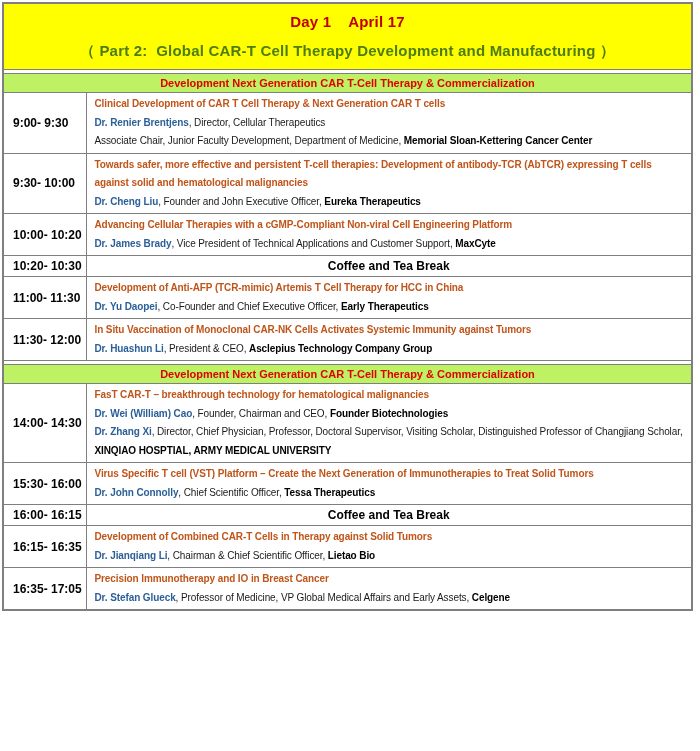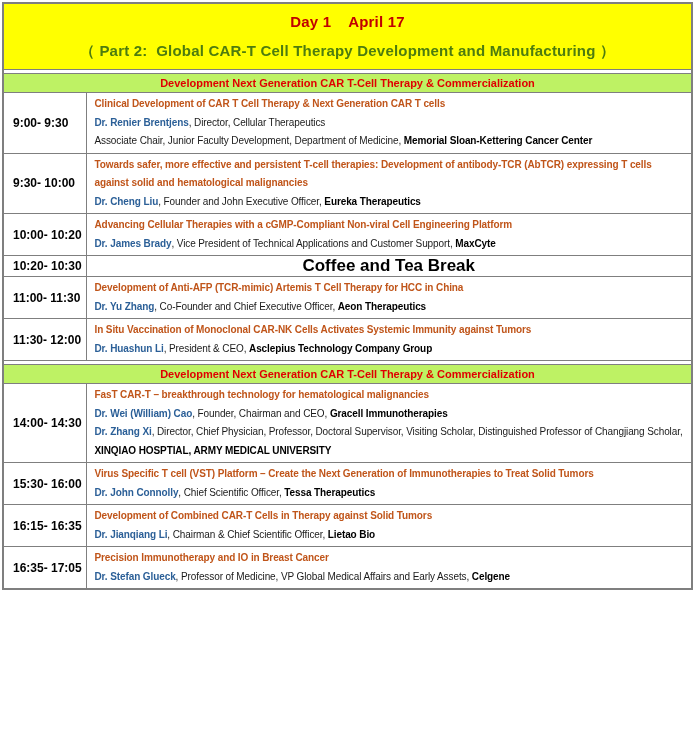--- a/index.html
+++ b/index.html
@@ -53,21 +53,21 @@
     padding:2px 8px;letter-spacing:-0.1px;
   }
   .content-cell p{margin:0;line-height:18.5px;}
   .seg-title{color:#c0551a;font-weight:bold;}
   .seg-name{color:#2b5f97;font-weight:bold;}
   .seg-plain{color:#1a1a1a;}
   .seg-org{color:#000000;font-weight:bold;}
 
   
   td.break-cell{
-    text-align:center;font-weight:bold;font-size:17px;color:#000000;
+    text-align:center;font-weight:bold;font-size:12px;color:#000000;
     padding:2px 8px;line-height:16px;
   }
 </style>
 </head>
 <body>
 
 <table class="schedule">
   <colgroup>
     <col class="time-col">
     <col>
@@ -110,50 +110,54 @@
         </td>
       </tr>
       <tr>
         <td class="time-cell">10:20- 10:30</td>
         <td class="break-cell">Coffee and Tea Break</td>
       </tr>
       <tr>
         <td class="time-cell">11:00- 11:30</td>
         <td class="content-cell">
           <p><span class="seg-title">Development of Anti-AFP (TCR-mimic) Artemis T Cell Therapy for HCC in China</span></p>
-          <p><span class="seg-name">Dr. Yu Zhang</span><span class="seg-plain">, Co-Founder and Chief Executive Officer, </span><span class="seg-org">Aeon Therapeutics</span></p>
+          <p><span class="seg-name">Dr. Yu Daopei</span><span class="seg-plain">, Co-Founder and Chief Executive Officer, </span><span class="seg-org">Early Therapeutics</span></p>
         </td>
       </tr>
       <tr>
         <td class="time-cell">11:30- 12:00</td>
         <td class="content-cell">
           <p><span class="seg-title">In Situ Vaccination of Monoclonal CAR-NK Cells Activates Systemic Immunity against Tumors</span></p>
           <p><span class="seg-name">Dr. Huashun Li</span><span class="seg-plain">, President &amp; CEO, </span><span class="seg-org">Asclepius Technology Company Group</span></p>
         </td>
       </tr>
       <tr>
         <td colspan="2" class="section-cell">
           <div class="section-gap"></div>
           <div class="section-bar">Development Next Generation CAR T-Cell Therapy &amp; Commercialization</div>
         </td>
       </tr>
       <tr>
         <td class="time-cell">14:00- 14:30</td>
         <td class="content-cell">
           <p><span class="seg-title">FasT CAR-T – breakthrough technology for hematological malignancies</span></p>
-          <p><span class="seg-name">Dr. Wei (William) Cao</span><span class="seg-plain">, Founder, Chairman and CEO, </span><span class="seg-org">Gracell Immunotherapies</span></p>
+          <p><span class="seg-name">Dr. Wei (William) Cao</span><span class="seg-plain">, Founder, Chairman and CEO, </span><span class="seg-org">Founder Biotechnologies</span></p>
           <p><span class="seg-name">Dr. Zhang Xi</span><span class="seg-plain">, Director, Chief Physician, Professor, Doctoral Supervisor, Visiting Scholar, Distinguished Professor of Changjiang Scholar, </span><span class="seg-org">XINQIAO HOSPTIAL, ARMY MEDICAL UNIVERSITY</span></p>
         </td>
       </tr>
       <tr>
         <td class="time-cell">15:30- 16:00</td>
         <td class="content-cell">
           <p><span class="seg-title">Virus Specific T cell (VST) Platform – Create the Next Generation of Immunotherapies to Treat Solid Tumors</span></p>
           <p><span class="seg-name">Dr. John Connolly</span><span class="seg-plain">, Chief Scientific Officer, </span><span class="seg-org">Tessa Therapeutics</span></p>
         </td>
+      </tr>
+      <tr>
+        <td class="time-cell">16:00- 16:15</td>
+        <td class="break-cell">Coffee and Tea Break</td>
       </tr>
       <tr>
         <td class="time-cell">16:15- 16:35</td>
         <td class="content-cell">
           <p><span class="seg-title">Development of Combined CAR-T Cells in Therapy against Solid Tumors</span></p>
           <p><span class="seg-name">Dr. Jianqiang Li</span><span class="seg-plain">, Chairman &amp; Chief Scientific Officer, </span><span class="seg-org">Lietao Bio</span></p>
         </td>
       </tr>
       <tr>
         <td class="time-cell">16:35- 17:05</td>

